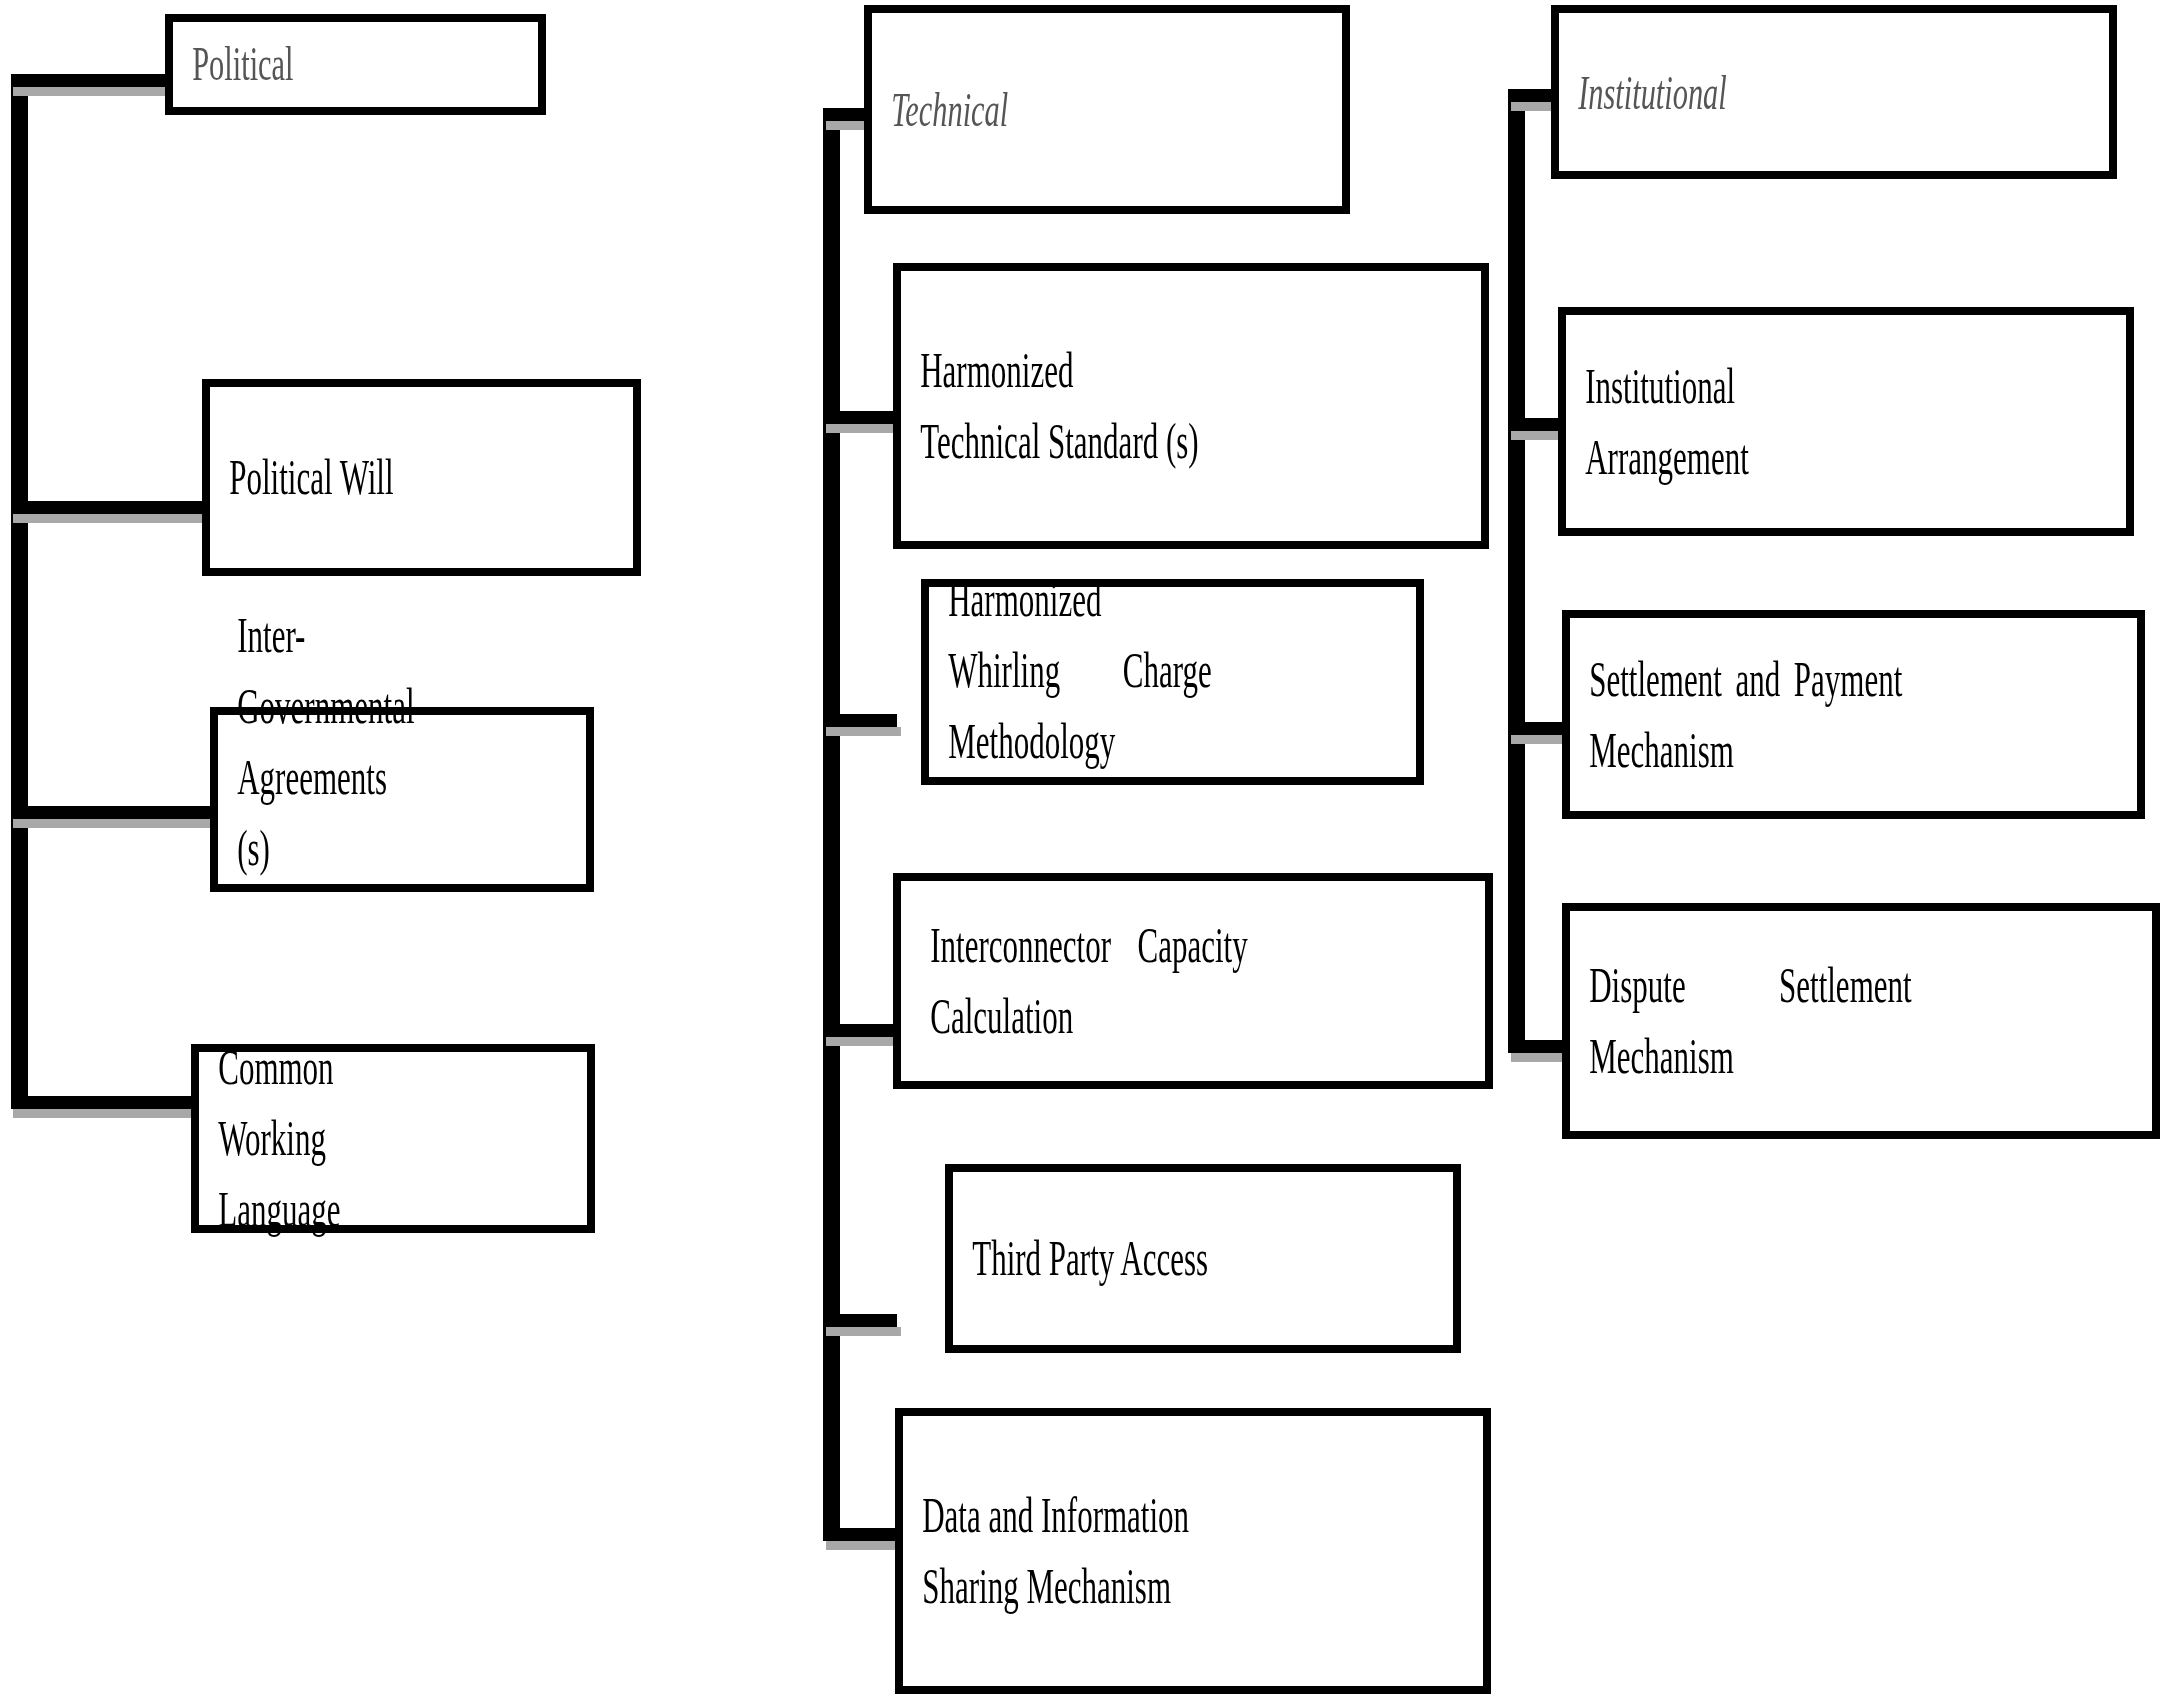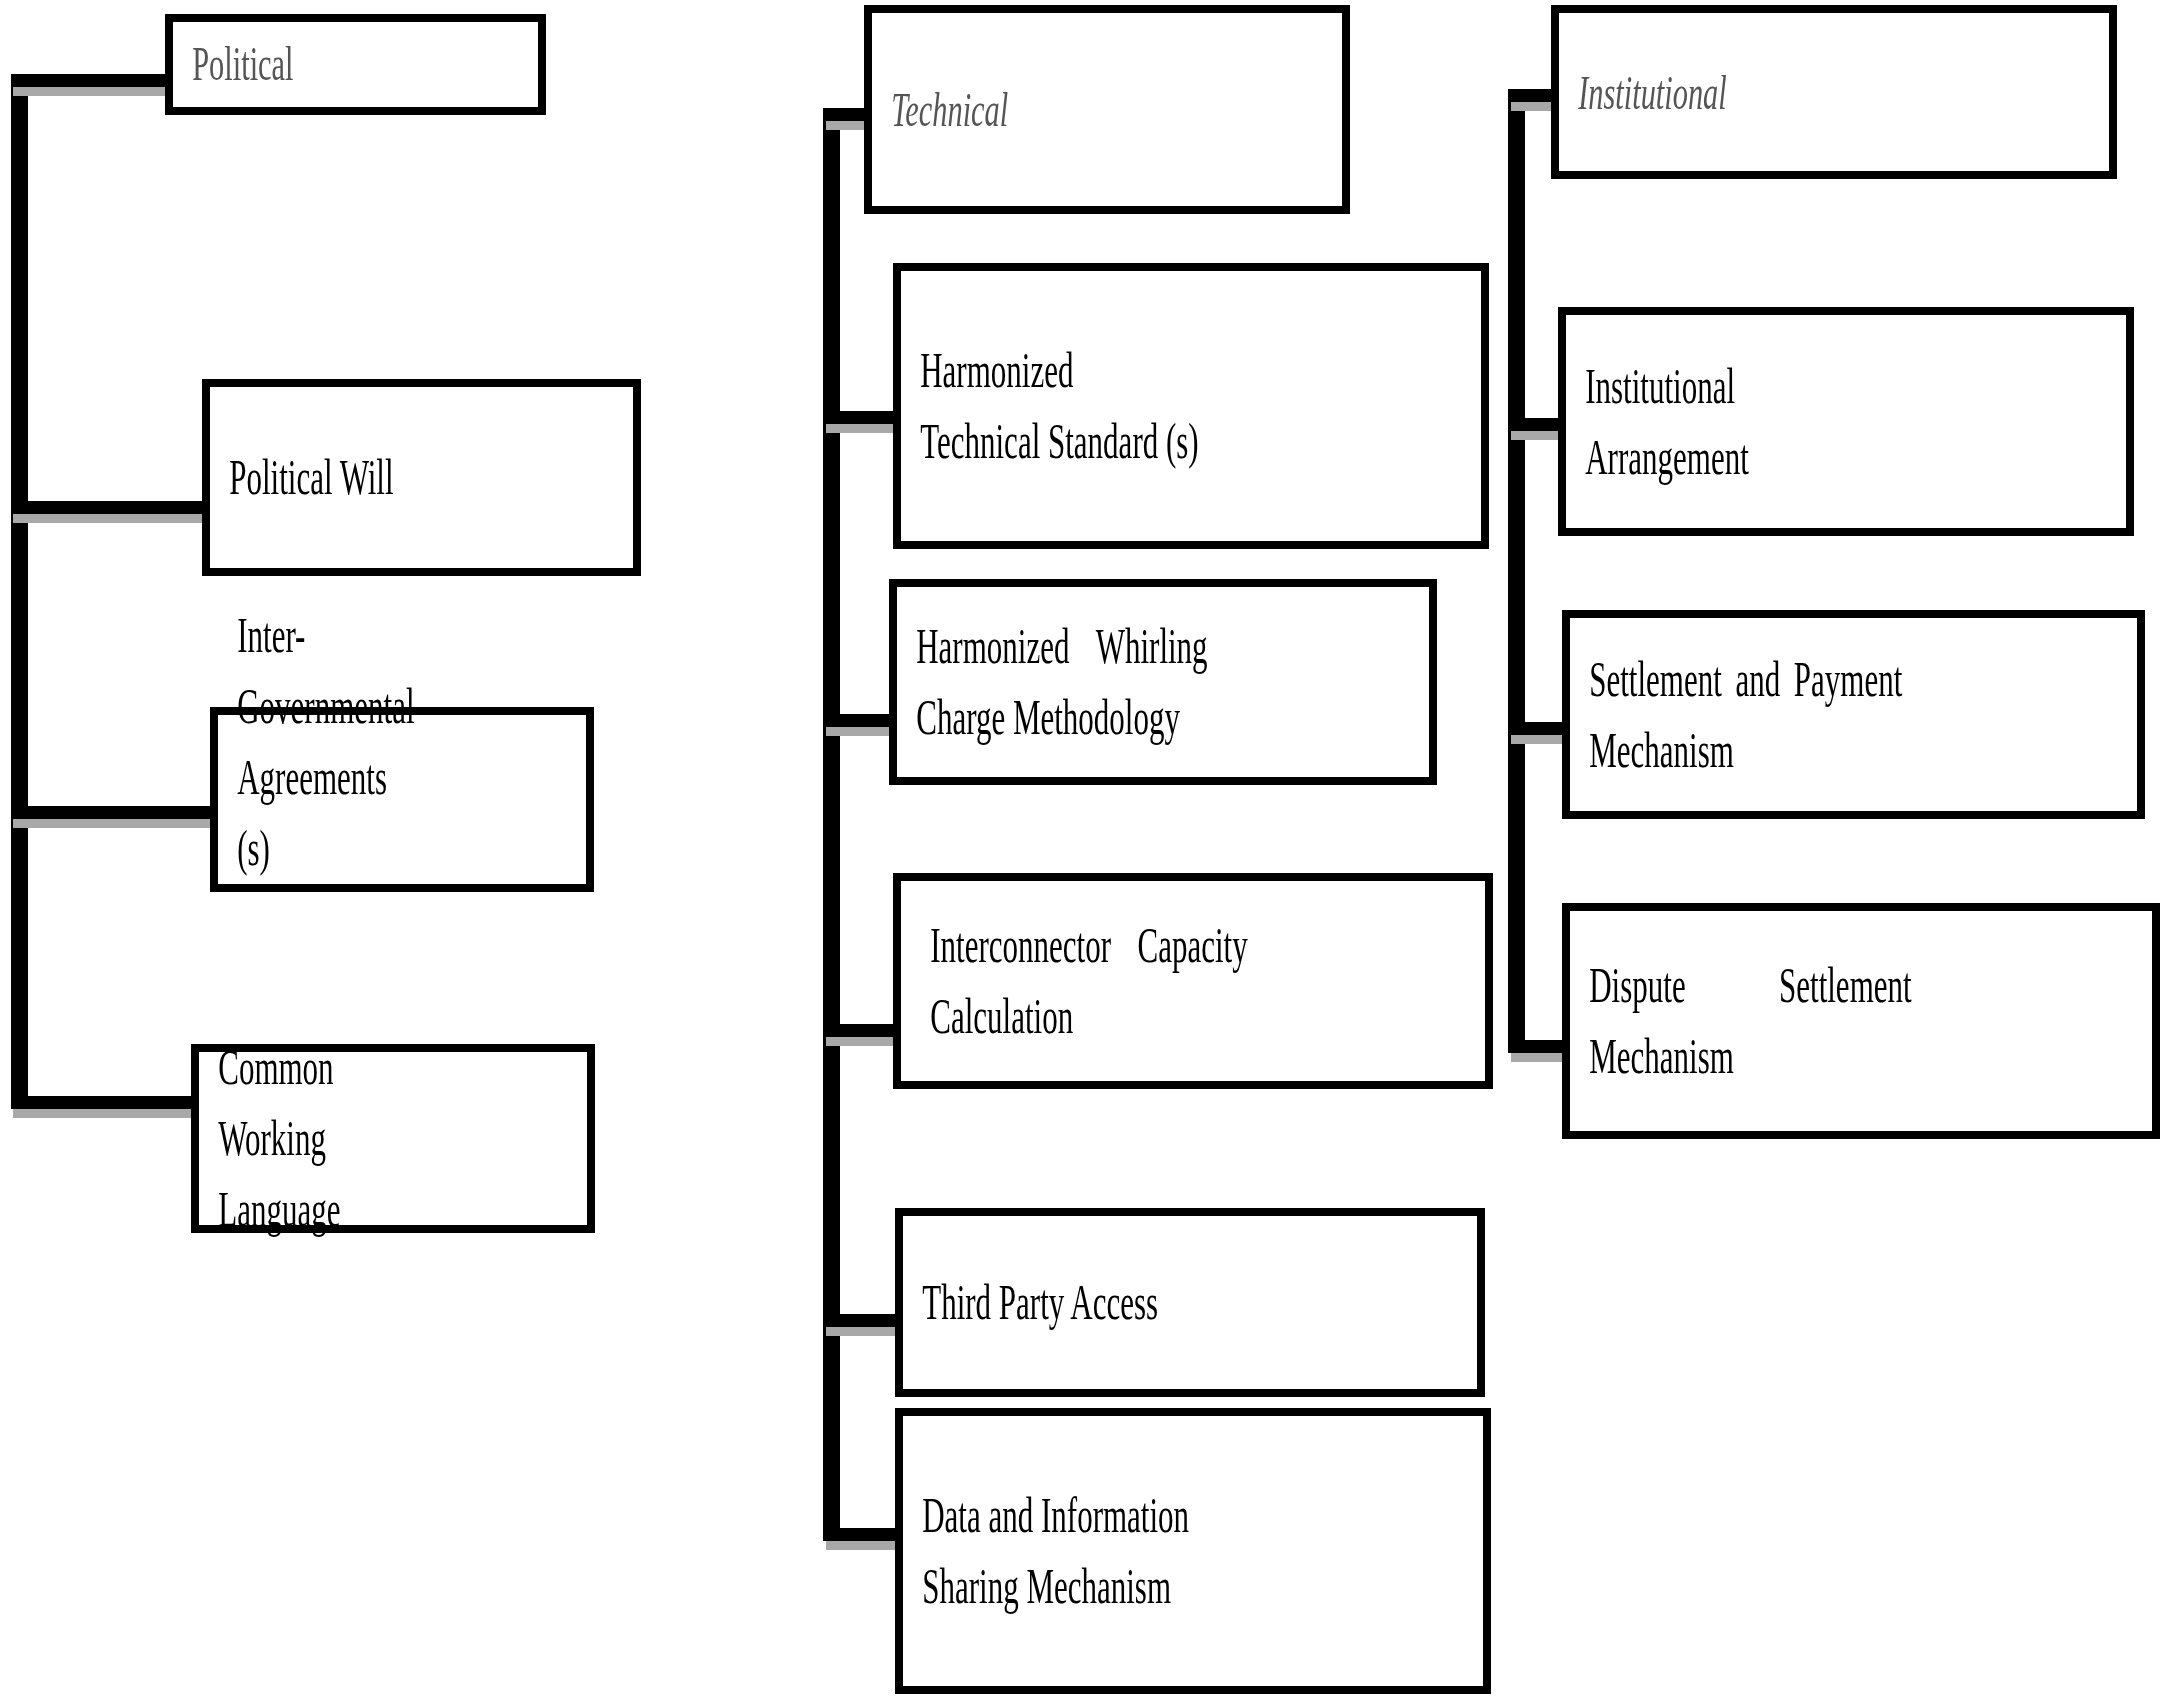--- a/index.html
+++ b/index.html
@@ -115,29 +115,29 @@
 
   <div class="node header italic" style="left:864px; top:5.4px; width:486px; height:209px;">
     <span class="txt">Technical</span>
   </div>
 
   <div class="node" style="left:893px; top:263px; width:596px; height:286px;">
     <span class="txt">Harmonized
 Technical Standard (s)</span>
   </div>
 
-  <div class="node" style="left:889px; top:579px; width:548px; height:206px;">
+  <div class="node" style="left:921px; top:579px; width:503px; height:206px;align-items:flex-end;">
     <span class="txt just">Harmonized Whirling Charge Methodology</span>
   </div>
 
   <div class="node" style="left:893px; top:873px; width:600px; height:216px;padding-left:10px;">
     <span class="txt just">Interconnector Capacity Calculation</span>
   </div>
 
-  <div class="node" style="left:895px; top:1164px; width:590px; height:189px;margin-top:44px;">
+  <div class="node" style="left:945px; top:1164px; width:516px; height:189px;">
     <span class="txt">Third Party Access</span>
   </div>
 
   <div class="node" style="left:895px; top:1408px; width:596px; height:286px;">
     <span class="txt">Data and Information
 Sharing Mechanism</span>
   </div>
 
   <div class="spine" style="left:1508px; top:89px; width:17px; height:964px;"></div>
   <div class="branch" style="left:1508px; top:89px; width:54px;"></div>

